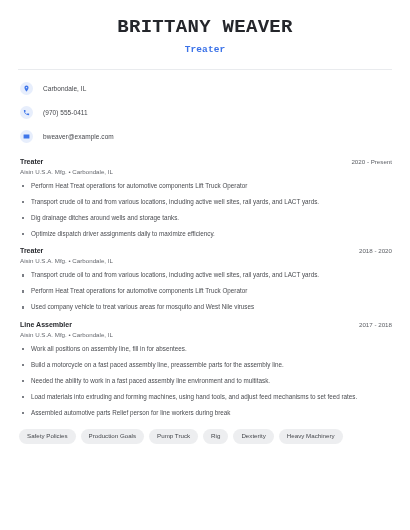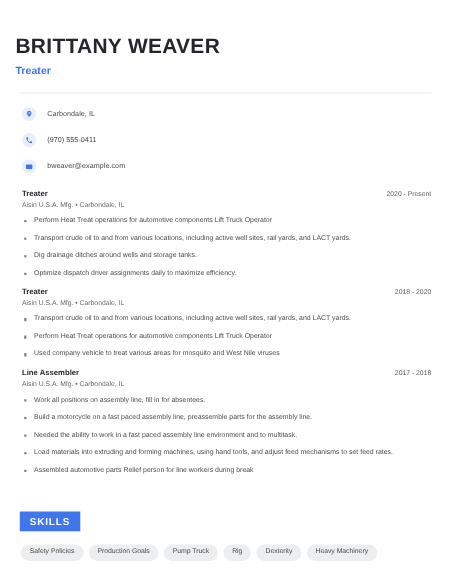--- a/index.html
+++ b/index.html
@@ -17,22 +17,23 @@
   .page {
     width: 410px;
     height: 530px;
     box-sizing: border-box;
     padding: 0 14px;
     position: relative;
   }
 
   
   .header {
-    text-align: left;
-    padding-top: 32px;
+    text-align: center;
+    padding-top: 17px;
+    font-family: Liberation Mono, monospace;
   }
   .full-name {
     font-size: 19px;
     font-weight: bold;
     letter-spacing: 0.3px;
     color: #24262b;
     line-height: 1.15;
   }
   .job-tagline {
     font-size: 9.5px;
@@ -238,21 +239,20 @@
         <li>Work all positions on assembly line, fill in for absentees.</li>
         <li>Build a motorcycle on a fast paced assembly line, preassemble parts for the assembly line.</li>
         <li>Needed the ability to work in a fast paced assembly line environment and to multitask.</li>
         <li>Load materials into extruding and forming machines, using hand tools, and adjust feed mechanisms to set feed rates.</li>
         <li>Assembled automotive parts Relief person for line workers during break</li>
       </ul>
     </div>
 
   </div>
 
-  <div class="section-badge section-skills">SKILLS</div>
 
   <div class="skills">
     <span class="skill-tag">Safety Policies</span>
     <span class="skill-tag">Production Goals</span>
     <span class="skill-tag">Pump Truck</span>
     <span class="skill-tag">Rig</span>
     <span class="skill-tag">Dexterity</span>
     <span class="skill-tag">Heavy Machinery</span>
 
   </div>

